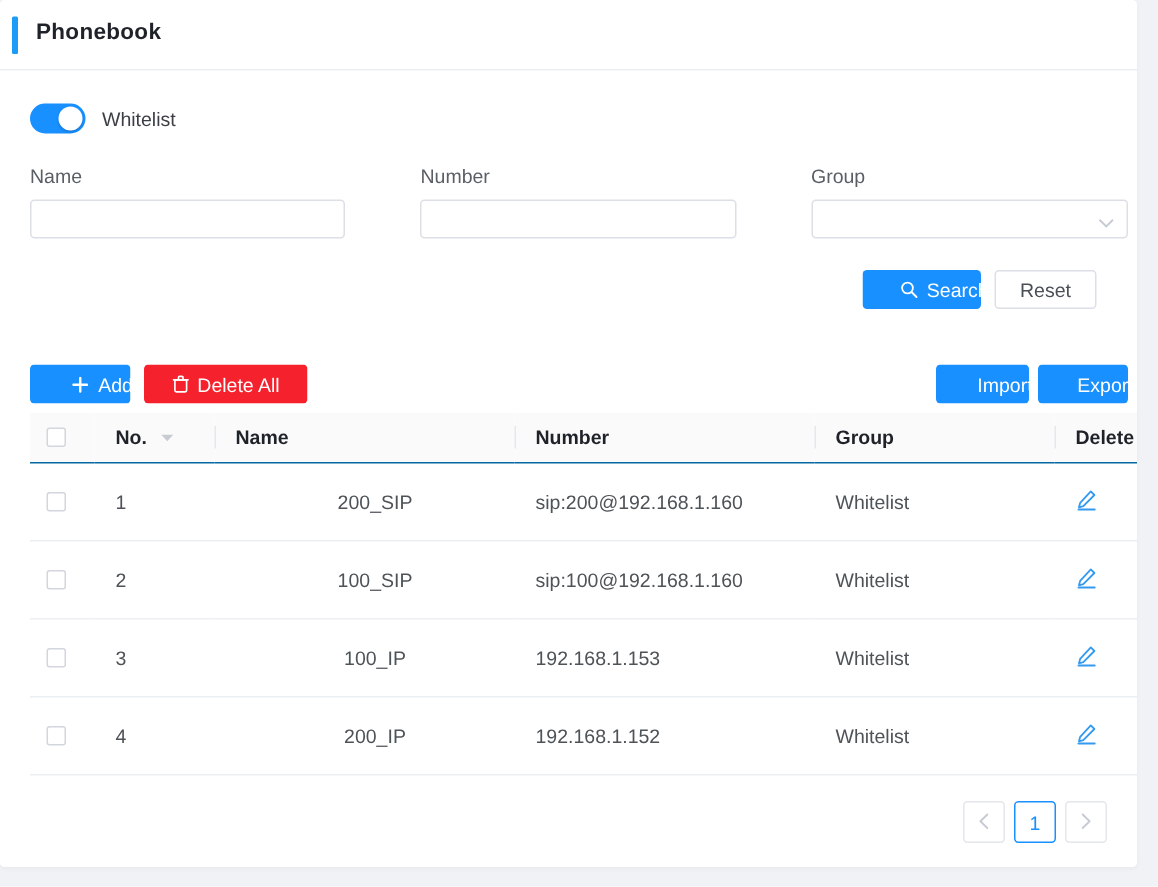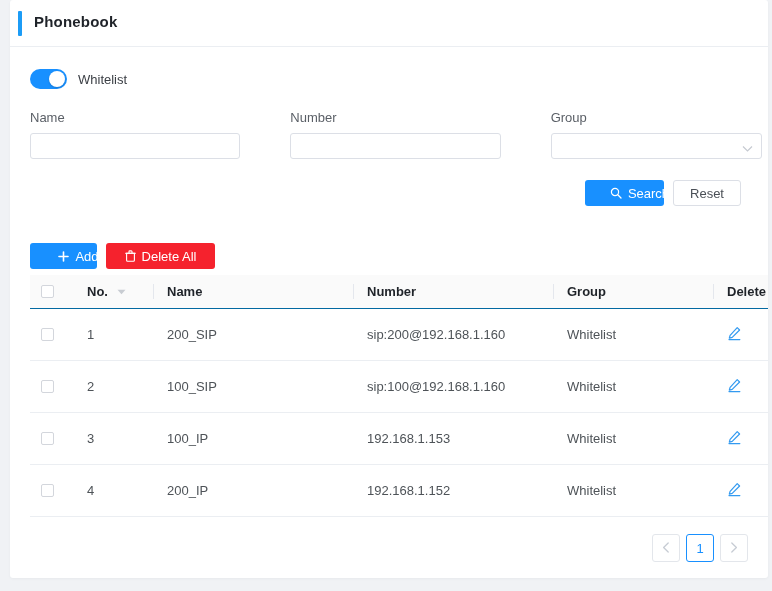--- a/index.html
+++ b/index.html
@@ -10,21 +10,21 @@
     width: 772px;
     height: 591px;
     background: #f0f2f5;
     font-family: "Liberation Sans", sans-serif;
     font-size: 13px;
     color: #303133;
     overflow: hidden;
   }
   .page-card {
     position: absolute;
-    left: 10px;
+    left: 0;
     top: 0;
     width: 758px;
     height: 578px;
     background: #ffffff;
     border-radius: 3px;
     box-shadow: 0 1px 3px rgba(0,0,0,0.04);
     overflow: hidden;
   }
 
   
@@ -223,21 +223,21 @@
     height: 51px;
     font-size: 13px;
     color: #4e5358;
     border-bottom: 1px solid #ebeef2;
     padding: 0 0 0 14px;
     vertical-align: middle;
   }
   .table tr:last-child td { border-bottom: 1px solid #ebeef2; }
   .col-check { width: 32px; }
   .col-no    { width: 80px; }
-  .col-name  { width: 200px; }
+  .col-name  { width: 200px; text-align: center; }
   .col-number{ width: 200px; }
   .col-group { width: 160px; }
   .col-action{ width: 60px; }
   .table td.cell-check, .table th.cell-check { padding-left: 11px; }
 
   .cbox {
     width: 13px;
     height: 13px;
     border: 1px solid #d3d6dc;
     border-radius: 2px;
@@ -359,20 +359,28 @@
         <svg width="11" height="12" viewBox="0 0 11 12">
           <path d="M1.6 3.2 h7.8 v7 a1 1 0 0 1 -1 1 h-5.8 a1 1 0 0 1 -1 -1 z" fill="none" stroke="#ffffff" stroke-width="1.1"></path>
           <line x1="0.6" y1="3.2" x2="10.4" y2="3.2" stroke="#ffffff" stroke-width="1.1" stroke-linecap="round"></line>
           <path d="M4 3.2 v-1.6 a.7 .7 0 0 1 .7 -.7 h1.6 a.7 .7 0 0 1 .7 .7 v1.6" fill="none" stroke="#ffffff" stroke-width="1.1"></path>
         </svg>
       </span>
       <span>Delete All</span>
     </div>
   </div>
 
+  <div class="action-bar-right">
+    <div class="btn btn-primary btn-import">
+      <span>Import</span>
+    </div>
+    <div class="btn btn-primary btn-export">
+      <span>Export</span>
+    </div>
+  </div>
 
   <table class="table">
     <thead>
       <tr>
         <th class="col-check cell-check">
           <div class="th-inner" style="padding-left:0">
             <span class="cbox"></span>
           </div>
         </th>
         <th class="col-no">

